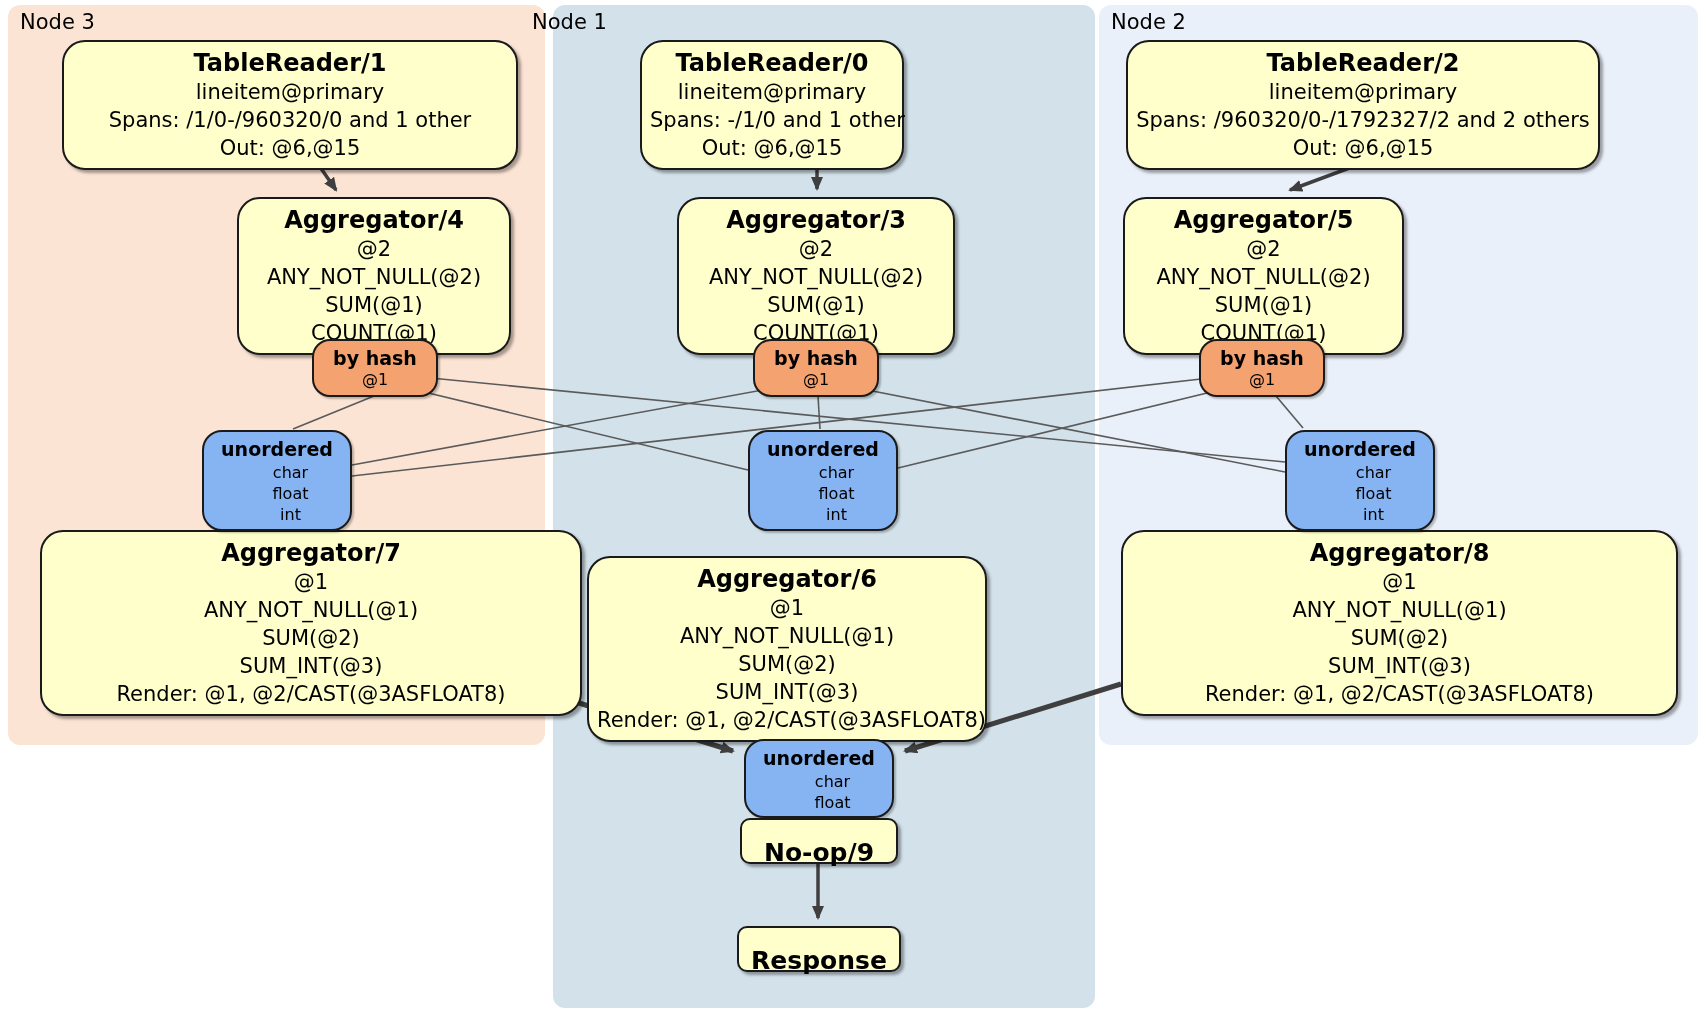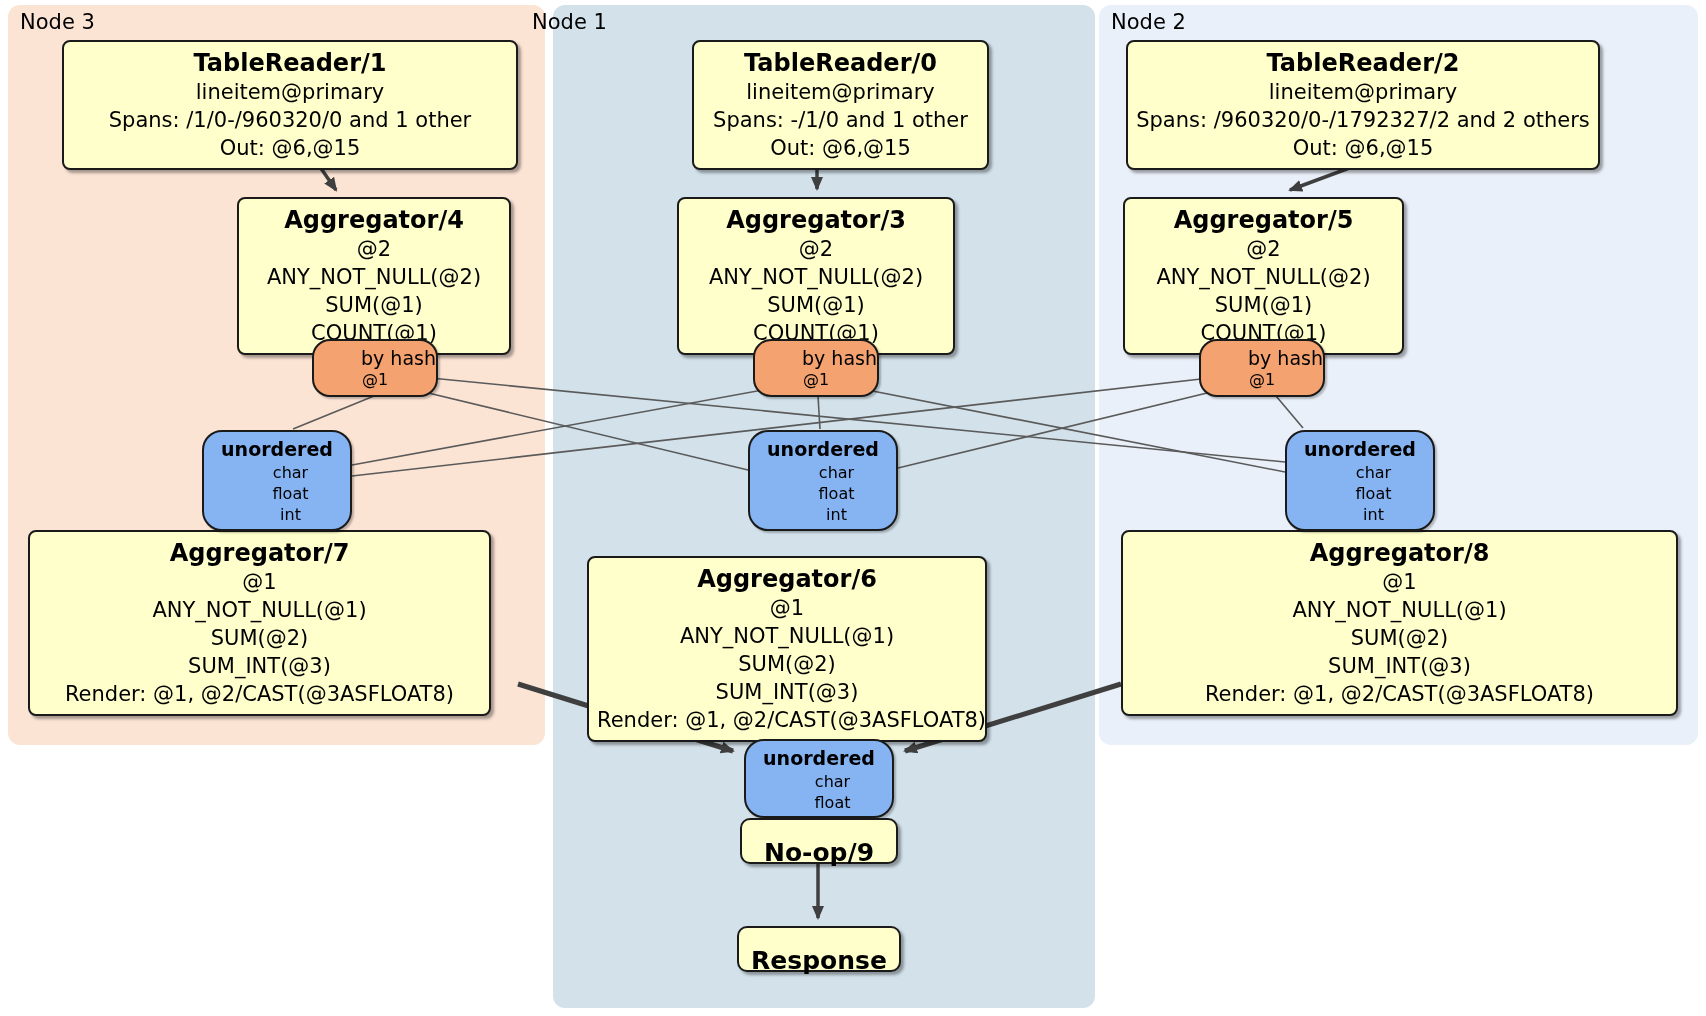--- a/index.html
+++ b/index.html
@@ -4,32 +4,32 @@
 <style>
   html,body{margin:0;padding:0;background:#ffffff;}
   #stage{
     position:relative;width:1706px;height:1016px;overflow:hidden;
     font-family:"DejaVu Sans","Liberation Sans",sans-serif;color:#000;background:#ffffff;
   }
   .panel{position:absolute;border-radius:12px;z-index:0;}
   .panel-label{position:absolute;font-size:21px;color:#000;z-index:4;}
   #edges{position:absolute;left:0;top:0;z-index:1;pointer-events:none;}
   .proc{
-    position:absolute;background:#ffffcc;border:2px solid #1a1a1a;border-radius:8px;
+    position:absolute;background:#ffffcc;border:2px solid #1a1a1a;border-radius:23px;
     box-shadow:3px 3px 3px rgba(0,0,0,0.35);text-align:center;padding:6px 8px;
     box-sizing:border-box;z-index:2;
   }
   .proc .t{font-weight:bold;font-size:24px;line-height:30px;white-space:nowrap;}
   .proc .l{font-size:21px;line-height:28px;white-space:nowrap;}
   .router{
     position:absolute;background:#f4a26f;border:2px solid #1a1a1a;border-radius:18px;
     text-align:center;z-index:3;box-sizing:border-box;padding-top:5px;
     box-shadow:2px 2px 2px rgba(0,0,0,0.25);
   }
-  .router .t{font-weight:normal;font-size:19px;line-height:24px;text-align:right;}
+  .router .t{font-weight:bold;font-size:19px;line-height:24px;}
   .router .d{font-size:16px;line-height:20px;}
   .sync{
     position:absolute;background:#86b3f2;border:2px solid #1a1a1a;border-radius:20px;
     text-align:center;z-index:3;box-sizing:border-box;padding-top:4px;
     box-shadow:2px 2px 2px rgba(0,0,0,0.25);
   }
   .sync .t{font-weight:bold;font-size:19px;line-height:26px;}
   .sync .d{font-size:16px;line-height:21px;padding-left:27px;}
   .term{
     position:absolute;background:#ffffcc;border:2px solid #1a1a1a;border-radius:10px;
@@ -83,21 +83,21 @@
       <path d="M1121,684 L905,751"></path>
     </g>
   </svg>
 
   <div class="proc" style="left:62px;top:40px;width:456px;">
     <div class="t">TableReader/1</div>
     <div class="l">lineitem@primary</div>
     <div class="l">Spans: /1/0-/960320/0 and 1 other</div>
     <div class="l">Out: @6,@15</div>
   </div>
-  <div class="proc" style="left:692px;top:40px;width:297px;">
+  <div class="proc" style="left:640px;top:40px;width:264px;">
     <div class="t">TableReader/0</div>
     <div class="l">lineitem@primary</div>
     <div class="l">Spans: -/1/0 and 1 other</div>
     <div class="l">Out: @6,@15</div>
   </div>
   <div class="proc" style="left:1126px;top:40px;width:474px;">
     <div class="t">TableReader/2</div>
     <div class="l">lineitem@primary</div>
     <div class="l">Spans: /960320/0-/1792327/2 and 2 others</div>
     <div class="l">Out: @6,@15</div>
@@ -150,21 +150,21 @@
     <div class="d">float</div>
     <div class="d">int</div>
   </div>
   <div class="sync" style="left:1285px;top:430px;width:150px;height:101px;">
     <div class="t">unordered</div>
     <div class="d">char</div>
     <div class="d">float</div>
     <div class="d">int</div>
   </div>
 
-  <div class="proc" style="left:28px;top:530px;width:463px;">
+  <div class="proc" style="left:40px;top:530px;width:542px;">
     <div class="t">Aggregator/7</div>
     <div class="l">@1</div>
     <div class="l">ANY_NOT_NULL(@1)</div>
     <div class="l">SUM(@2)</div>
     <div class="l">SUM_INT(@3)</div>
     <div class="l">Render: @1, @2/CAST(@3ASFLOAT8)</div>
   </div>
   <div class="proc" style="left:587px;top:530px;width:400px;margin-top:26px;">
     <div class="t">Aggregator/6</div>
     <div class="l">@1</div>

